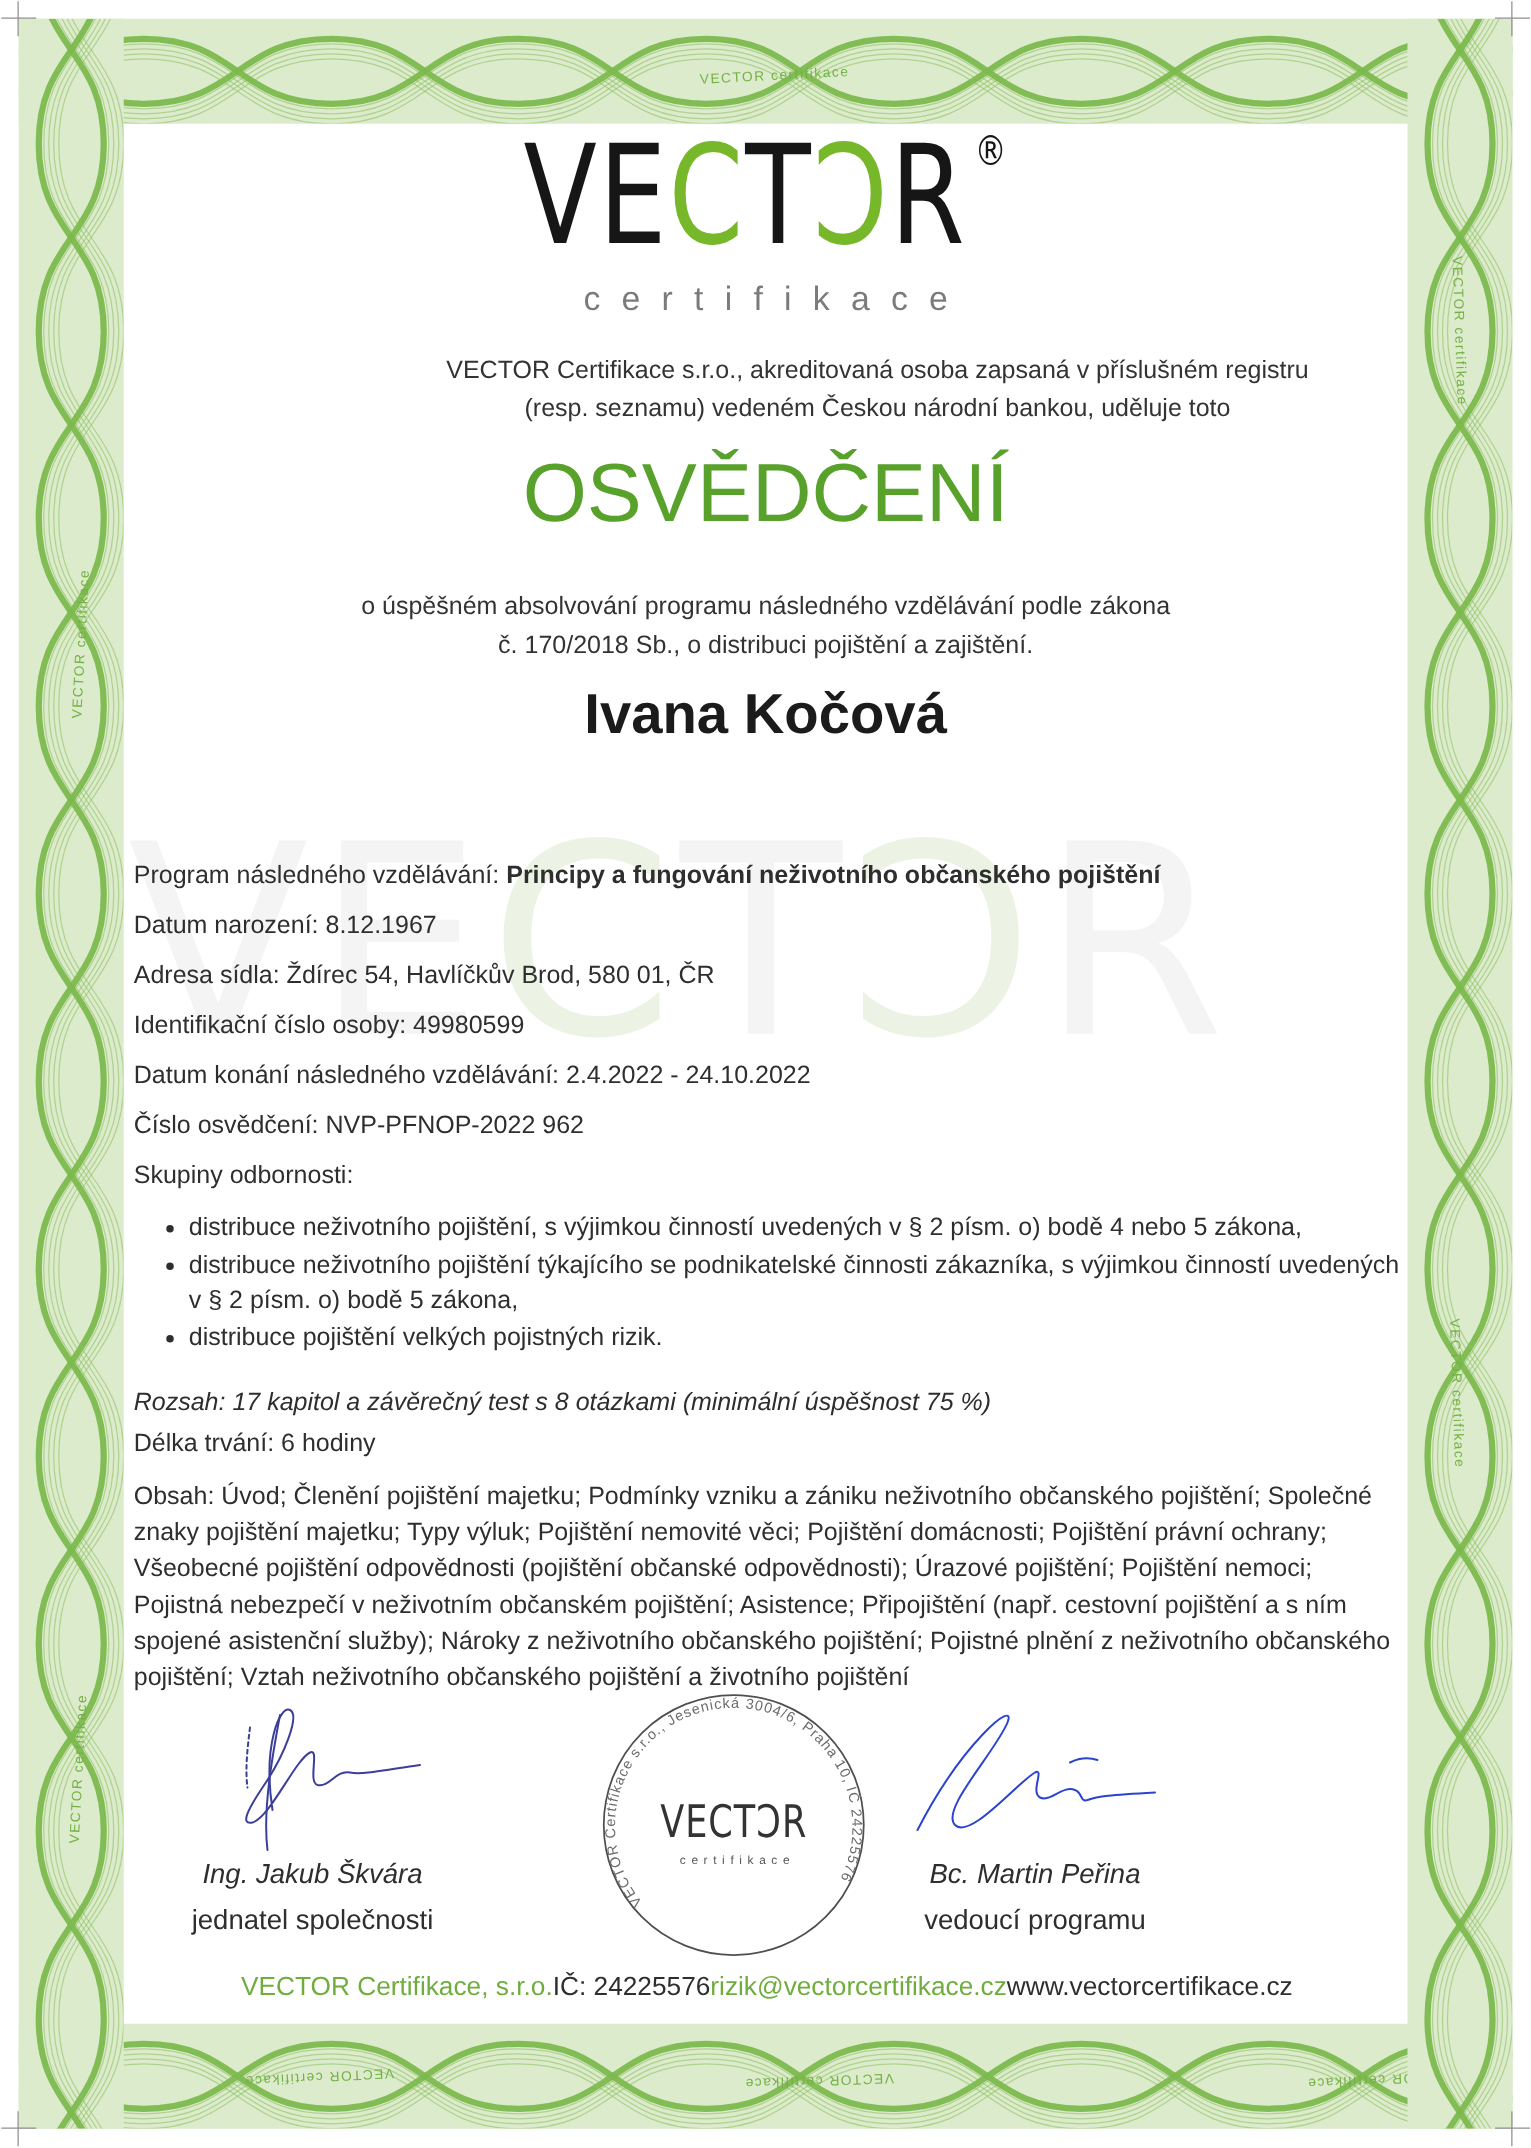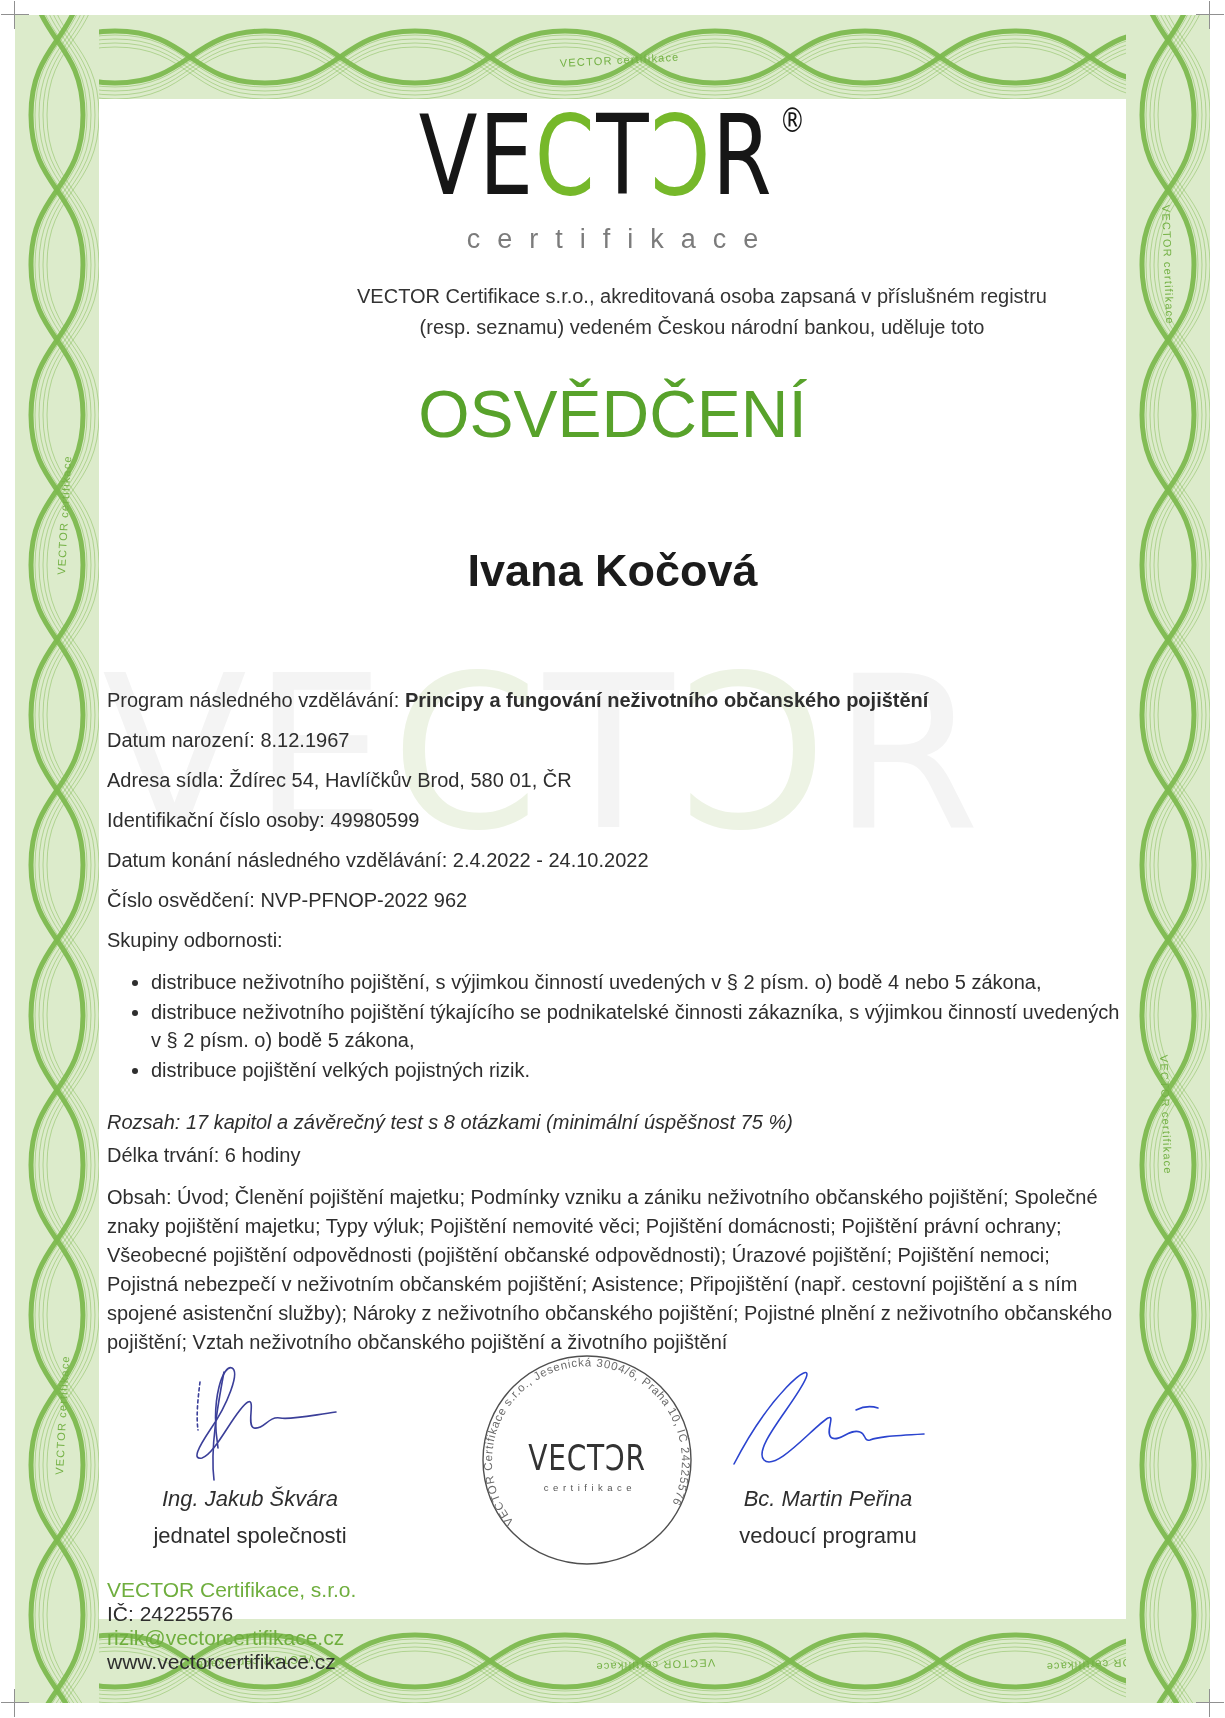--- a/index.html
+++ b/index.html
@@ -35,21 +35,21 @@
   .logo-inner{display:inline-block;transform:scaleX(.78);transform-origin:center;
               font-family:"DejaVu Sans",sans-serif;font-size:110px;line-height:1.1;
               letter-spacing:2px;color:#161616;white-space:nowrap;}
   .logo-inner .green{color:#76b82a;}
   .reg{display:inline-block;position:relative;top:-62px;font-size:33px;margin-left:8px;color:#161616;}
   .logo-sub{position:absolute;top:224px;left:0;width:100%;text-align:center;z-index:1;
             font-size:27px;color:#7b7b7b;letter-spacing:17px;text-indent:17px;}
 
   .intro{position:absolute;top:281px;left:99px;width:1206px;text-align:center;z-index:1;
          font-size:20px;line-height:31px;color:#333;}
-  .cert-title{position:absolute;top:372px;left:99px;width:1027px;text-align:center;z-index:1;
+  .cert-title{position:absolute;top:352px;left:99px;width:1027px;text-align:center;z-index:1;
               font-size:66px;font-weight:400;color:#58a22b;line-height:1.3;}
   .cert-sub{position:absolute;top:470px;left:99px;width:1027px;text-align:center;z-index:1;
             font-size:20px;line-height:31px;color:#333;}
   .recipient{position:absolute;top:545px;left:99px;width:1027px;text-align:center;z-index:1;
              font-size:45px;font-weight:700;color:#1b1b1b;}
 
   
   .details{position:absolute;top:688px;left:107px;width:1013px;z-index:1;font-size:20px;color:#2e2e2e;}
   .dline{margin:0 0 16px;line-height:24px;}
   .dline b{font-weight:700;}
@@ -66,21 +66,21 @@
   .sig svg{display:block;margin:0 auto;}
   .sig-name{font-size:22px;color:#2e2e2e;margin-top:2px;line-height:26px;font-style:italic;}
   .sig-role{font-size:22px;color:#2e2e2e;margin-top:11px;line-height:26px;}
   .stamp{position:absolute;left:380px;top:0;width:216px;height:216px;}
   .stamp-ring-text{fill:#6b6b6b;font-size:11.5px;letter-spacing:.8px;font-family:"Liberation Sans",sans-serif;}
   .stamp-logo{fill:#333;font-size:36px;letter-spacing:1px;font-family:"DejaVu Sans",sans-serif;}
   .stamp-sub{fill:#555;font-size:9.5px;letter-spacing:4.5px;font-family:"Liberation Sans",sans-serif;}
 
   
   .footer{position:absolute;top:1578px;left:107px;width:1013px;z-index:1;display:flex;
-          justify-content:center;align-items:baseline;font-size:21px;color:#2e2e2e;flex-direction:column;}
+          justify-content:center;align-items:baseline;font-size:21px;color:#2e2e2e;}
   .f-green{color:#6fae3e;}
 </style>
 </head>
 <body>
 
 <div class="page">
 
   <div class="band band-top">
     <svg width="1195" height="84" viewBox="0 0 1195 84">
       <defs>
@@ -175,20 +175,24 @@
   </div>
   <div class="logo-sub">certifikace</div>
 
   <div class="intro">
     <div>VECTOR Certifikace s.r.o., akreditovaná osoba zapsaná v příslušném registru</div>
     <div>(resp. seznamu) vedeném Českou národní bankou, uděluje toto</div>
   </div>
 
   <div class="cert-title">OSVĚDČENÍ</div>
 
+  <div class="cert-sub">
+    <div>o úspěšném absolvování programu následného vzdělávání podle zákona</div>
+    <div>č. 170/2018 Sb., o distribuci pojištění a zajištění.</div>
+  </div>
 
   <div class="recipient">Ivana Kočová</div>
 
   <div class="details">
     <p class="dline"><span>Program následného vzdělávání: </span><b>Principy a fungování neživotního občanského pojištění</b></p>
     <p class="dline">Datum narození: 8.12.1967</p>
     <p class="dline">Adresa sídla: Ždírec 54, Havlíčkův Brod, 580 01, ČR</p>
     <p class="dline">Identifikační číslo osoby: 49980599</p>
     <p class="dline">Datum konání následného vzdělávání: 2.4.2022 - 24.10.2022</p>
     <p class="dline">Číslo osvědčení: NVP-PFNOP-2022 962</p>

